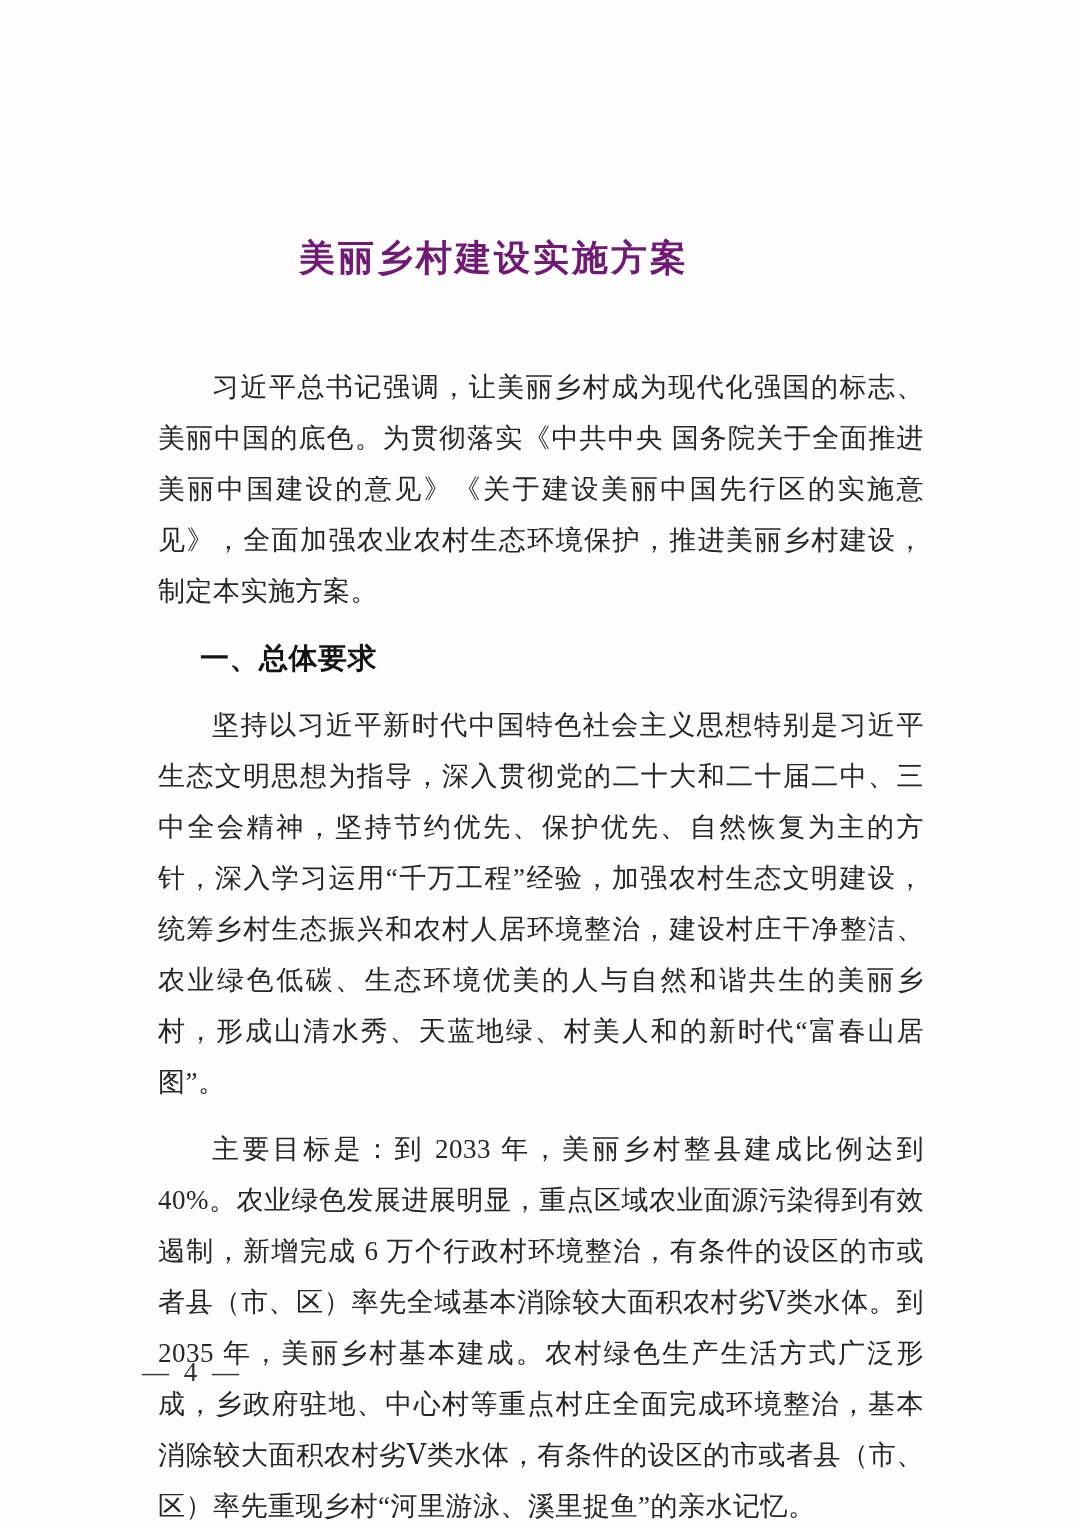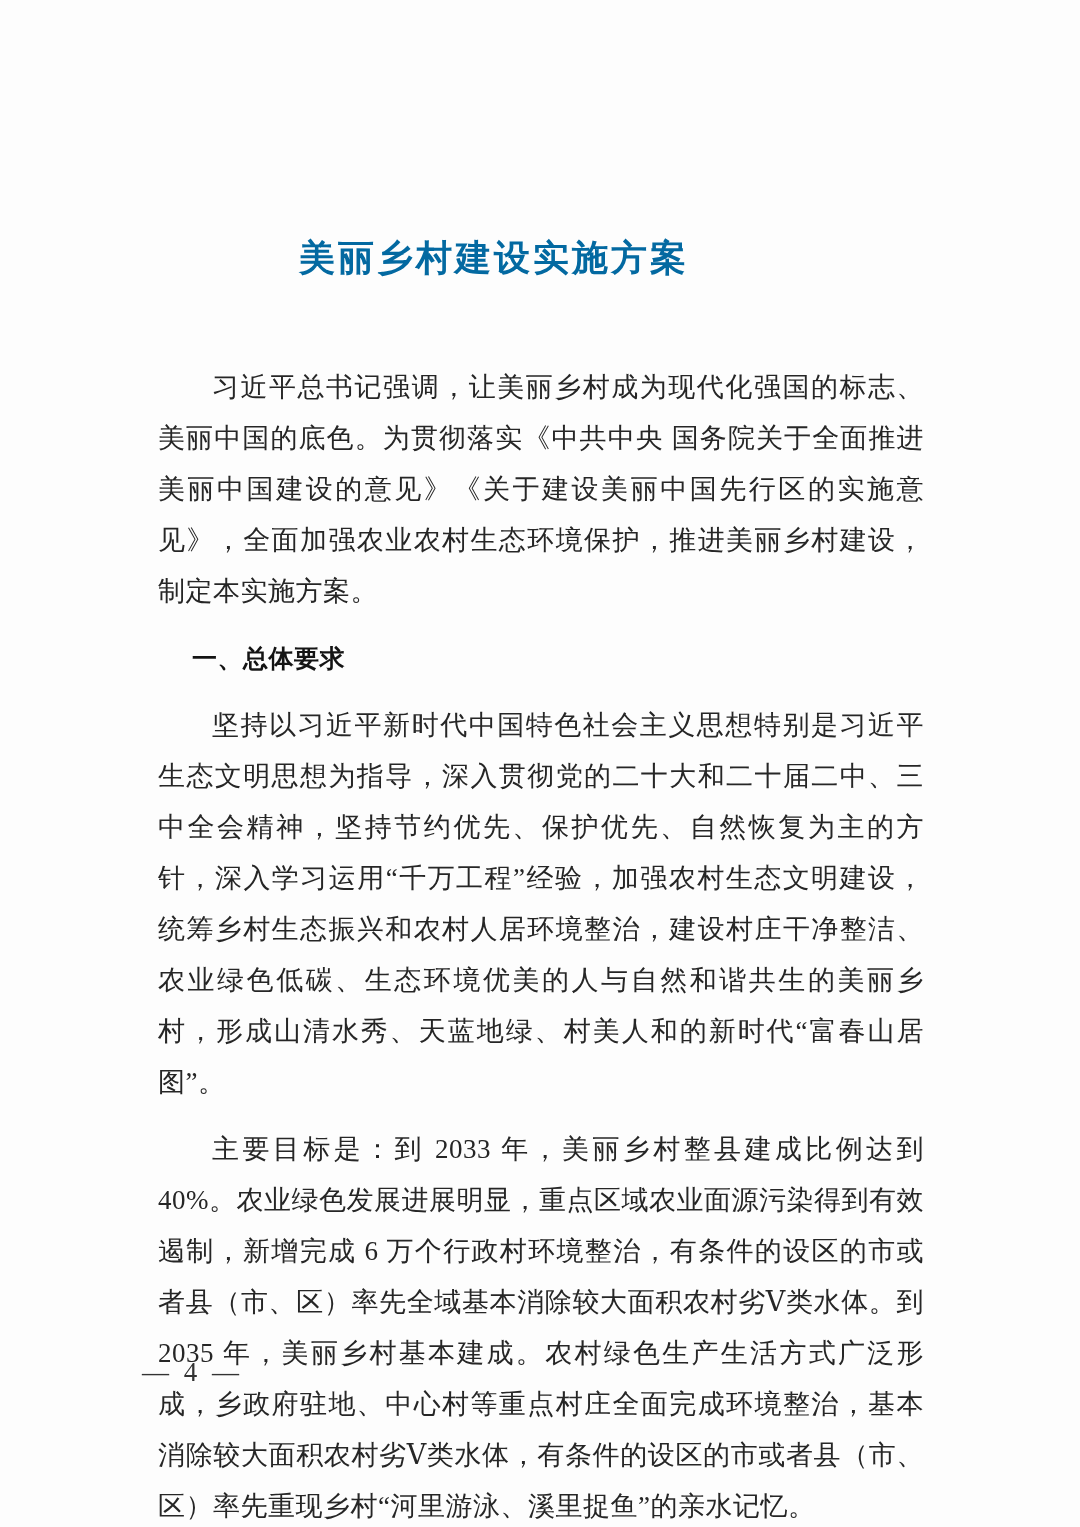--- a/index.html
+++ b/index.html
@@ -19,21 +19,21 @@
   .doc-title {
     position: absolute;
     top: 234px;
     left: 0;
     width: 988px;
     text-align: center;
     font-family: "Liberation Sans", "DejaVu Sans", sans-serif;
     font-weight: 700;
     font-size: 36px;
     letter-spacing: 3px;
-    color: #0369a1;
+    color: #701a75;
     white-space: nowrap;
   }
   .doc-body {
     position: absolute;
     top: 346px;
     left: 142px;
     width: 798px;
     font-size: 27px;
     line-height: 51px;
     letter-spacing: 0.5px;
@@ -43,21 +43,21 @@
   }
   .para {
     margin: 16px;
     text-indent: 2em;
   }
   .heading {
     margin: 0;
     text-indent: 2em;
     font-family: "Liberation Sans", "DejaVu Sans", sans-serif;
     font-weight: 700;
-    font-size: 25px;
+    font-size: 29px;
     line-height: 51px;
     color: #141414;
   }
   .page-number {
     position: absolute;
     left: 142px;
     top: 1352px;
     font-size: 27px;
     line-height: 40px;
     letter-spacing: 4px;

